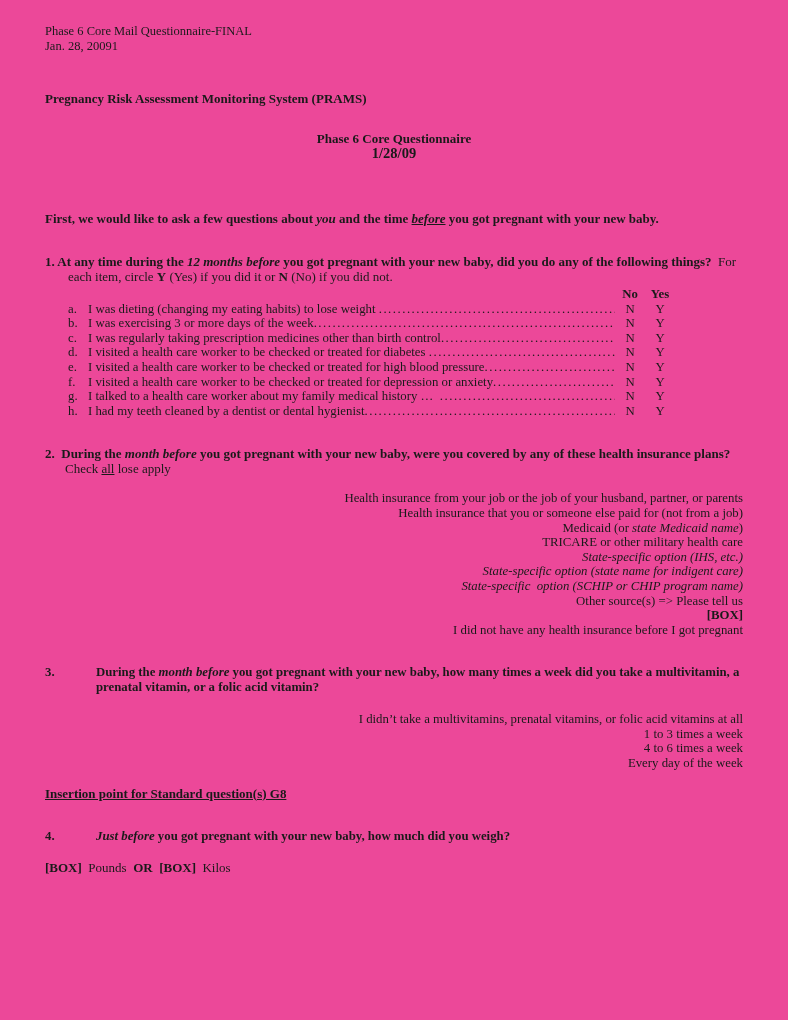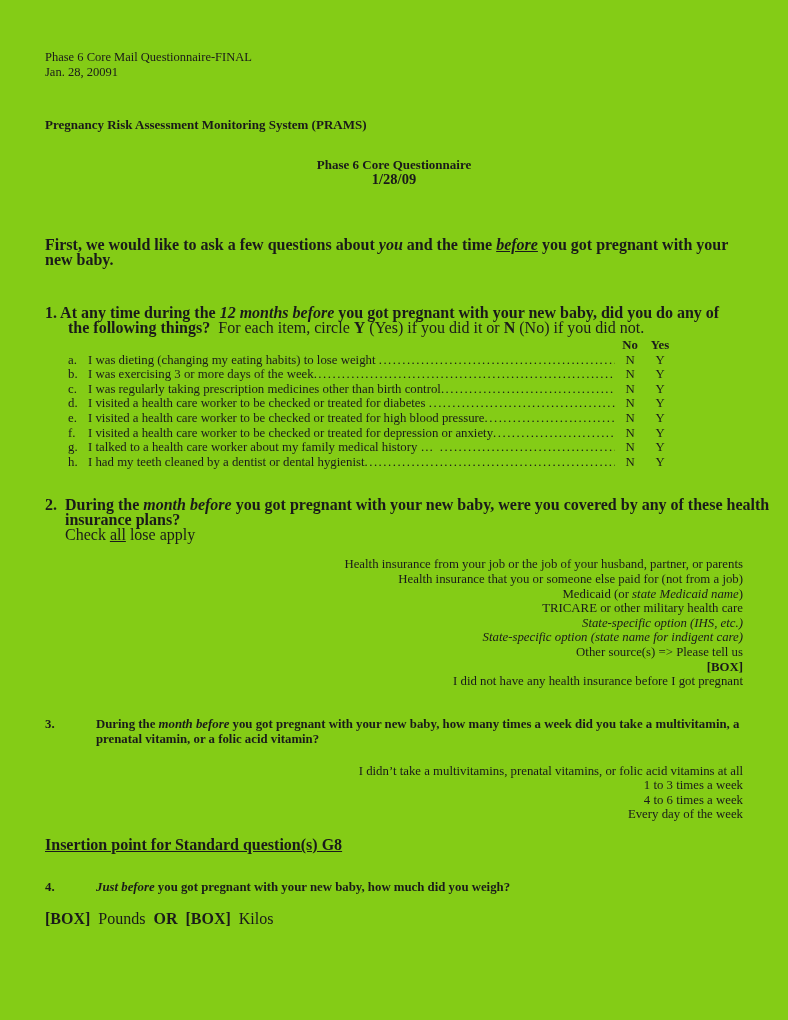--- a/index.html
+++ b/index.html
@@ -1,37 +1,37 @@
 <!DOCTYPE html>
 <html><head>
 <meta charset="utf-8">
 <style>
   * { margin:0; padding:0; box-sizing:border-box; }
   html,body { background:#ffffff; }
   .page {
-    width:788px; height:1020px; background:#84cc16; color:#1a1a1a;
+    width:788px; height:1020px; background:#ec4899; color:#1a1a1a;
     font-family:"Liberation Serif","DejaVu Serif",serif;
-    padding:50px 45px 0 45px; overflow:hidden; position:relative;
+    padding:24px 45px 0 45px; overflow:hidden; position:relative;
   }
   
   .b { font-weight:700; }
   .i { font-style:italic; }
   .u { text-decoration:underline; }
 
   .hdr { font-size:12.5px; line-height:15px; }
   .hdr2 { display:flex; }
 
   .title { margin-top:36px; text-align:left; font-size:13px; font-weight:700; line-height:17px; }
   .subtitle { margin-top:24px; text-align:center; font-size:13px; font-weight:700; line-height:15px; }
   .vdate { text-align:center; font-size:14.5px; font-weight:700; line-height:15px; }
 
-  .para { font-size:16px; line-height:15px; white-space:pre-wrap; }
+  .para { font-size:13px; line-height:15px; white-space:pre-wrap; }
   .intro { margin-top:50px; }
 
-  .q1 { margin-top:38px; }
+  .q1 { margin-top:28px; }
   .hang23 { padding-left:23px; text-indent:-23px; }
   .hang20 { padding-left:20px; text-indent:-20px; width:745px; }
 
   .ynwrap { width:630px; }
   .yn-row { display:flex; margin-top:3px; font-size:12.8px; line-height:14.6px; font-weight:700; }
   .yn-spacer { flex:1 1 0; }
   .coln, .coly { width:30px; text-align:center; flex:0 0 auto; }
 
   .qitem { display:flex; align-items:baseline; font-size:12.8px; line-height:14.6px; }
   .letter { width:20px; margin-left:23px; flex:0 0 auto; }
@@ -161,20 +161,21 @@
       <div class="opt"><span>Health insurance that you or someone else paid for (not from a job)</span></div>
 
       <div class="opt"><span>Medicaid (or </span><span class="i">state Medicaid name</span><span>)</span></div>
 
       <div class="opt"><span>TRICARE or other military health care</span></div>
 
       <div class="opt"><span class="i">State-specific option (IHS, etc.)</span></div>
 
       <div class="opt"><span class="i">State-specific option (state name for indigent care)</span></div>
 
+      <div class="opt"><span class="i">State-specific  option (SCHIP or CHIP program name)</span></div>
 
       <div class="opt"><span>Other source(s) =&gt; Please tell us</span></div>
 
       <div class="opt"><span class="b">[BOX]</span></div>
 
       <div class="opt"><span>I did not have any health insurance before I got pregnant</span></div>
     </div>
 
   <div class="qnumrow">
     <span class="qnum">3.</span>

